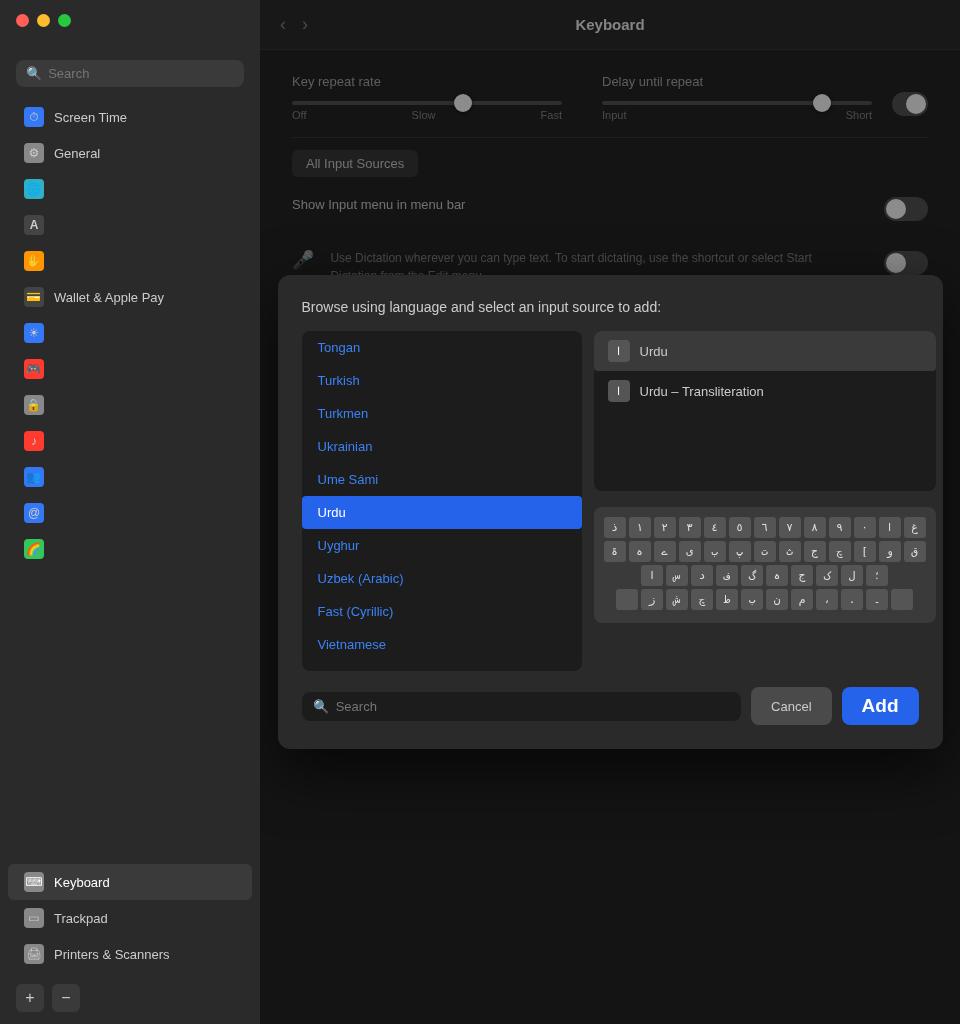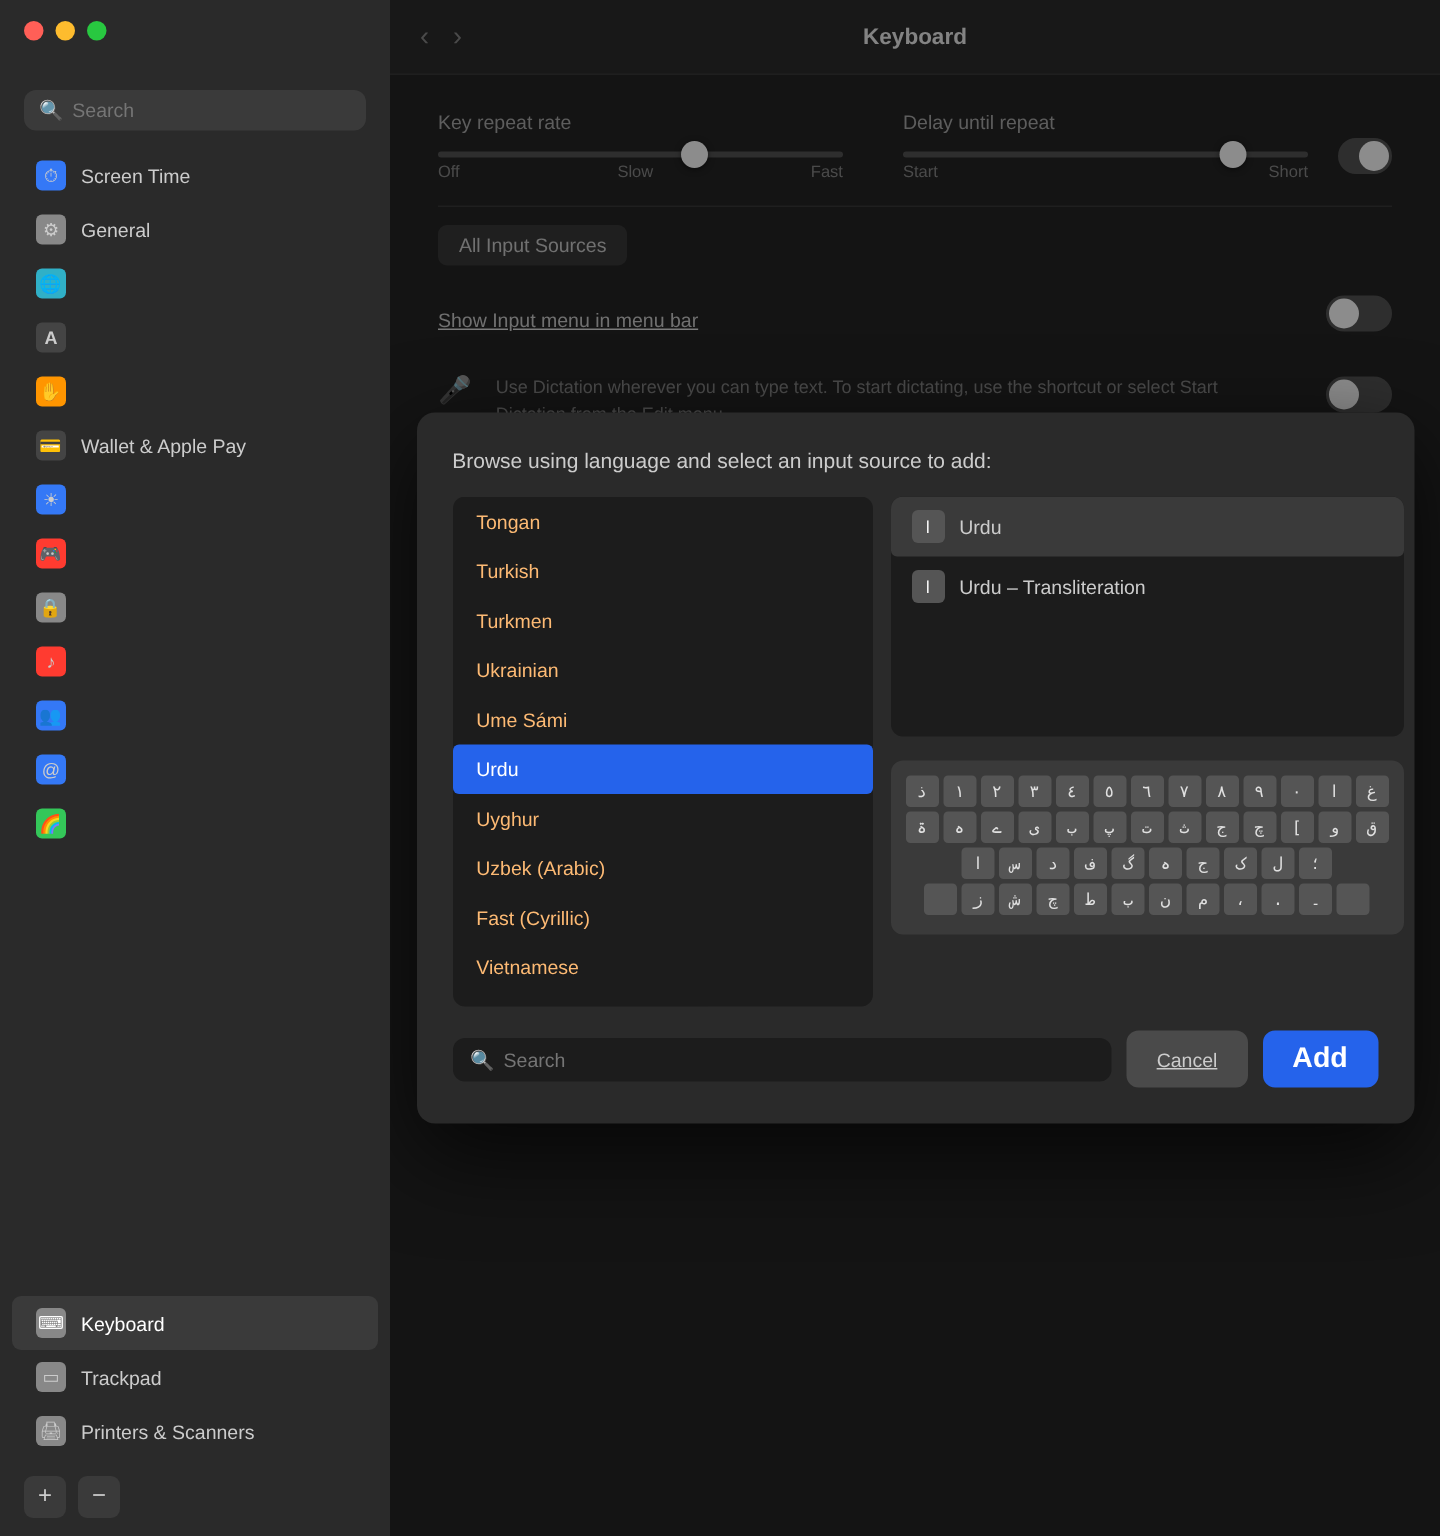--- a/index.html
+++ b/index.html
@@ -163,23 +163,22 @@
       display: flex;
       justify-content: space-between;
       font-size: 11px;
       color: #888;
     }
     .settings-separator { height: 1px; background: #3a3a3a; margin: 12px 0; }
 
     .toggle-row {
       display: flex;
       justify-content: space-between;
-      align-items: flex-end;
+      align-items: flex-start;
       padding: 8px 0;
-      text-decoration: underline;
     }
     .toggle-label { font-size: 13px; color: #ccc; }
     .toggle {
       width: 44px; height: 24px;
       background: #555;
       border-radius: 12px;
       position: relative;
       flex-shrink: 0;
     }
     .toggle-knob {
@@ -246,21 +245,21 @@
       width: 280px;
       min-width: 280px;
       background: #1c1c1c;
       border-radius: 8px;
       overflow-y: auto;
       max-height: 340px;
     }
     .lang-item {
       padding: 9px 16px;
       font-size: 13px;
-      color: #fdba74;
+      color: #3b82f6;
       cursor: pointer;
       border-radius: 4px;
     }
     .lang-item.selected {
       background: #2563eb;
       color: #fff;
     }
 
     
     .source-panel {
@@ -356,21 +355,20 @@
       gap: 10px;
     }
     .btn-cancel {
       background: #4a4a4a;
       border: none;
       color: #ccc;
       padding: 8px 20px;
       border-radius: 8px;
       font-size: 13px;
       cursor: pointer;
-      text-decoration: underline;
     }
     .btn-add {
       background: #2563eb;
       border: none;
       color: #fff;
       padding: 8px 20px;
       border-radius: 8px;
       font-size: 19px;
       cursor: pointer;
       font-weight: 600;
@@ -513,21 +511,21 @@
           <span>Slow</span>
           <span>Fast</span>
         </div>
       </div>
       <div class="slider-group">
         <div class="slider-label">Delay until repeat</div>
         <div class="slider-track">
           <div class="slider-thumb slider-thumb-right"></div>
         </div>
         <div class="slider-marks">
-          <span>Start</span>
+          <span>Input</span>
           <span>Short</span>
         </div>
       </div>
       <div style="width:36px; height:24px; background:#555; border-radius:12px; margin-left:20px; margin-top:18px; flex-shrink:0; position:relative;">
         <div style="width:20px;height:20px;background:#fff;border-radius:50%;position:absolute;top:2px;right:2px;"></div>
       </div>
     </div>
 
     <div class="settings-separator"></div>
 

